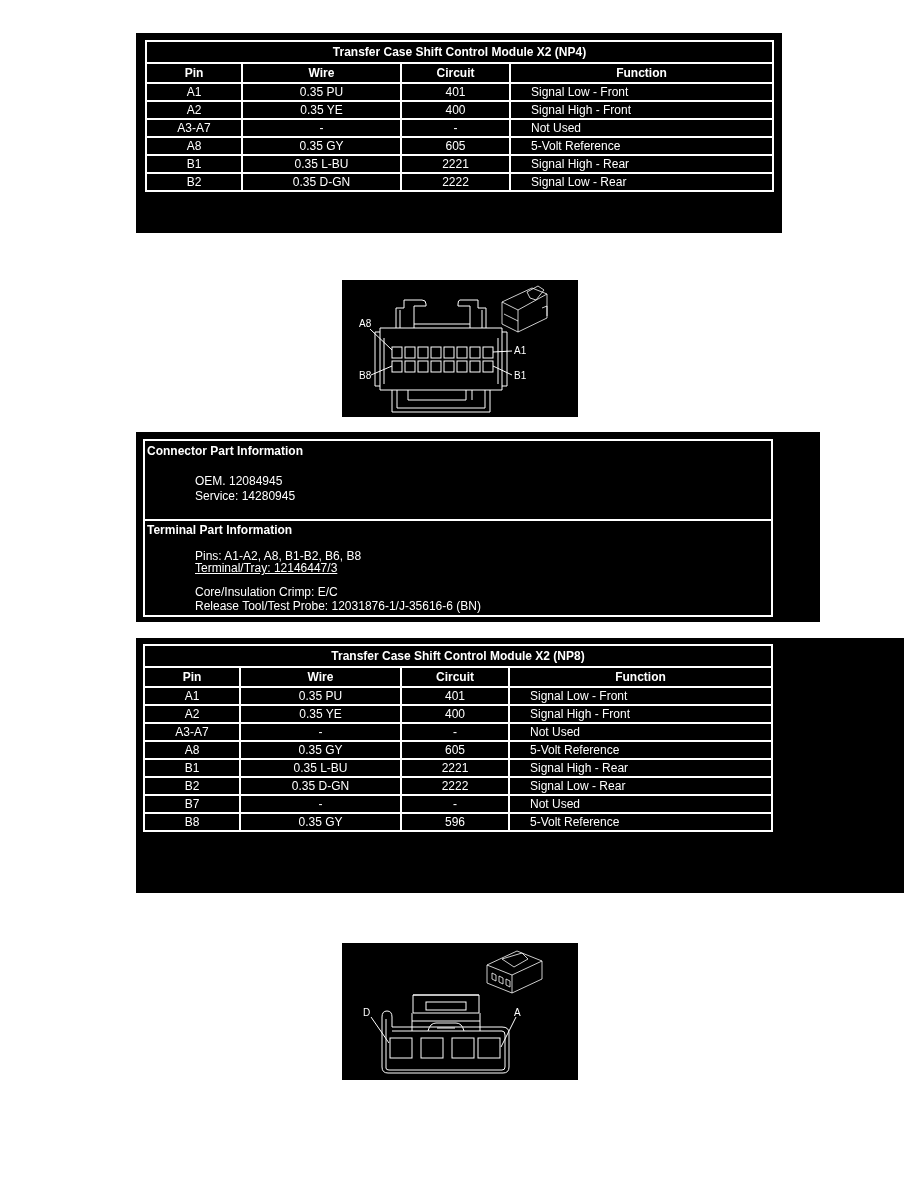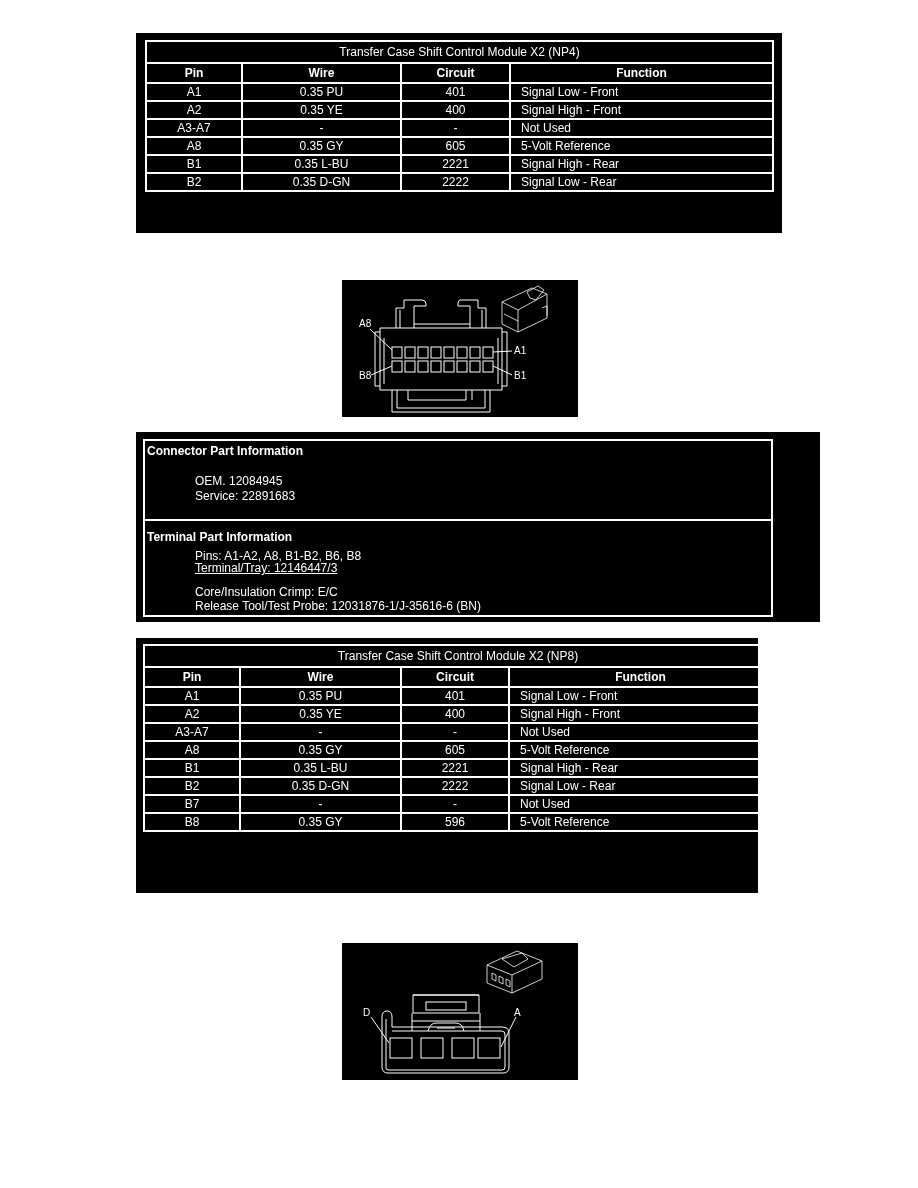--- a/index.html
+++ b/index.html
@@ -4,22 +4,22 @@
 <style>
   html, body { margin: 0; padding: 0; background: #ffffff; }
   body { width: 918px; height: 1188px; position: relative; overflow: hidden;
          font-family: "Liberation Sans", sans-serif; color: #ffffff; }
   .panel { position: absolute; background: #000000; }
   table.pin { position: absolute; border-collapse: collapse; table-layout: fixed; }
   table.pin td, table.pin th { border: 2px solid #ffffff; height: 16px; padding: 0 2px;
          font-size: 12px; line-height: 14px; white-space: nowrap; overflow: hidden; }
   table.pin th { font-weight: bold; text-align: center; }
   table.pin td.c { text-align: center; }
-  table.pin td.l { text-align: left; padding-left: 10px; }
-  table.pin th.title { font-weight: normal; }
+  table.pin td.l { text-align: left; padding-left: 20px; }
+  table.pin th.title { font-weight: bold; }
   .info-box { position: absolute; border: 2px solid #ffffff; }
   .info-sec { position: absolute; left: 0; right: 0; }
   .info-head { position: absolute; left: 2px; font-weight: bold; font-size: 12px; }
   .info-line { position: absolute; left: 50px; font-size: 12px; line-height: 15px; }
   .drawing { position: absolute; background: #000000; }
   .drawing svg { display: block; }
   .drawing text { font-family: "Liberation Sans", sans-serif; font-size: 10px; fill: #ffffff; }
 </style>
 </head>
 <body>
@@ -137,33 +137,33 @@
     <text x="17" y="99" stroke="none">B8</text>
     <text x="172" y="99" stroke="none">B1</text>
   </svg>
 </div>
 
 <div class="panel" style="left:136px; top:432px; width:646px; height:190px;padding-left:38px;">
   <div class="info-box" style="left:7px; top:7px; width:626px; height:174px;">
     <div class="info-sec" style="top:0; height:78px; border-bottom:2px solid #ffffff;">
       <div class="info-head" style="top:3px;">Connector Part Information</div>
       <div class="info-line" style="top:33px;">OEM. 12084945</div>
-      <div class="info-line" style="top:48px;">Service: 22891683</div>
+      <div class="info-line" style="top:48px;">Service: 14280945</div>
     </div>
     <div class="info-sec" style="top:80px; height:94px;">
-      <div class="info-head" style="top:9px;">Terminal Part Information</div>
+      <div class="info-head" style="top:2px;">Terminal Part Information</div>
       <div class="info-line" style="top:28px;">Pins: A1-A2, A8, B1-B2, B6, B8</div>
       <div class="info-line" style="top:40px;text-decoration:underline;">Terminal/Tray: 12146447/3</div>
       <div class="info-line" style="top:64px;">Core/Insulation Crimp: E/C</div>
       <div class="info-line" style="top:78px;">Release Tool/Test Probe: 12031876-1/J-35616-6 (BN)</div>
     </div>
   </div>
 </div>
 
-<div class="panel" style="left:136px; top:638px; width:622px; height:255px;">
+<div class="panel" style="left:136px; top:638px; width:768px; height:255px;">
   <table class="pin" style="left:7px; top:6px; width:628px;">
     <colgroup>
       <col style="width:96px">
         <col style="width:161px">
         <col style="width:108px">
         <col style="width:263px">
     </colgroup>
     <tbody>
         <tr style="height:22px">
       <th class="title" colspan="4">Transfer Case Shift Control Module X2 (NP8)</th>

